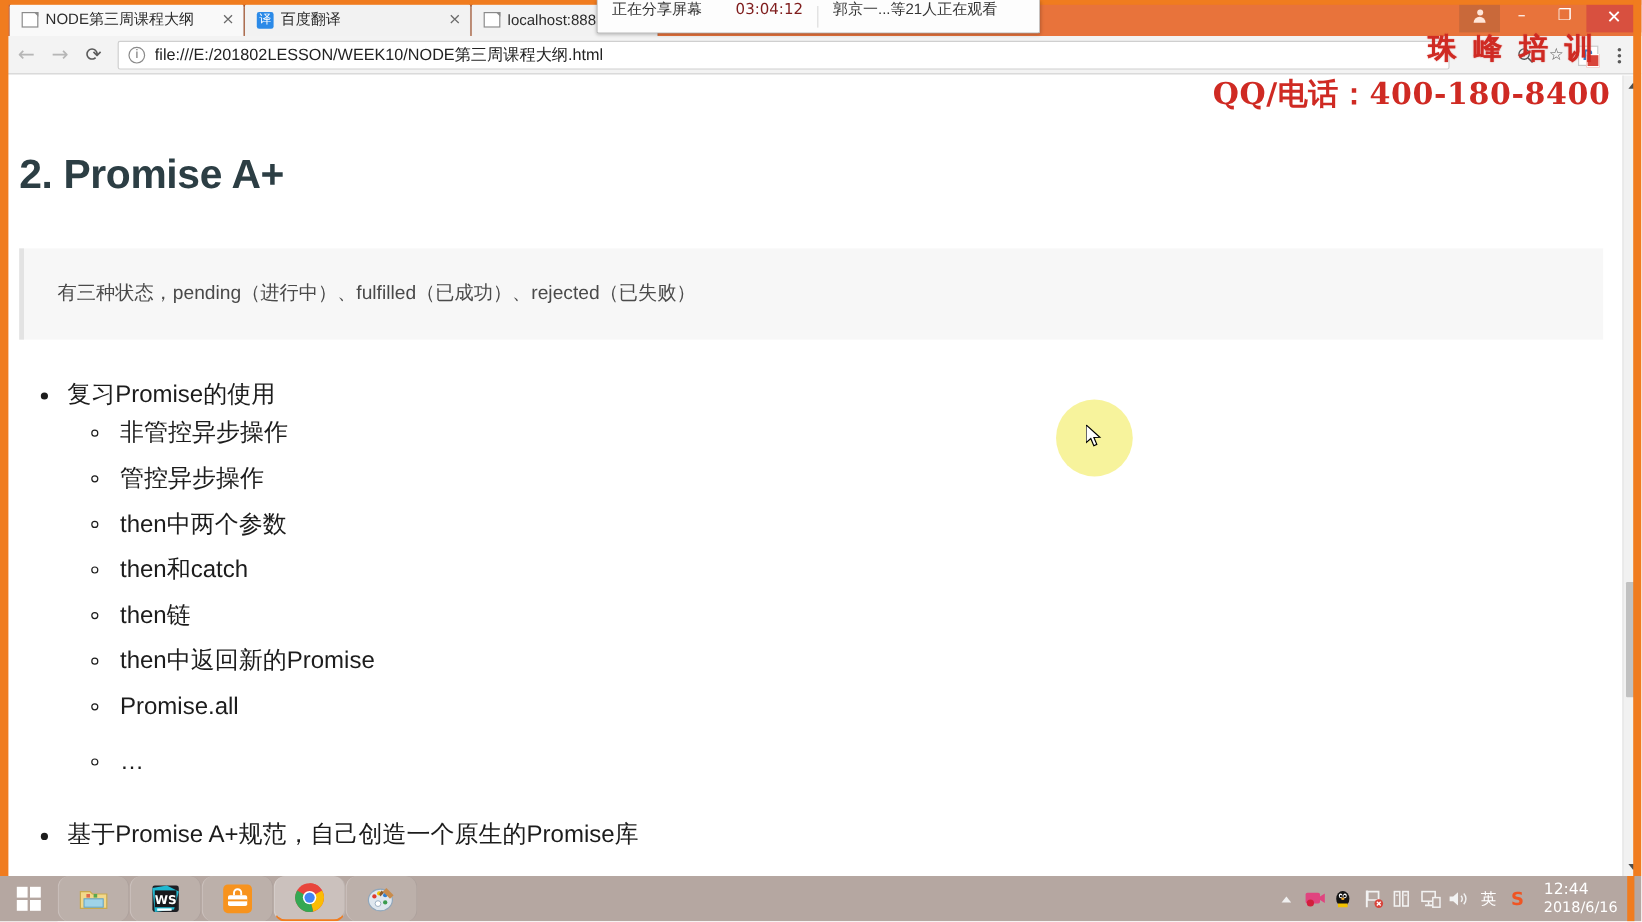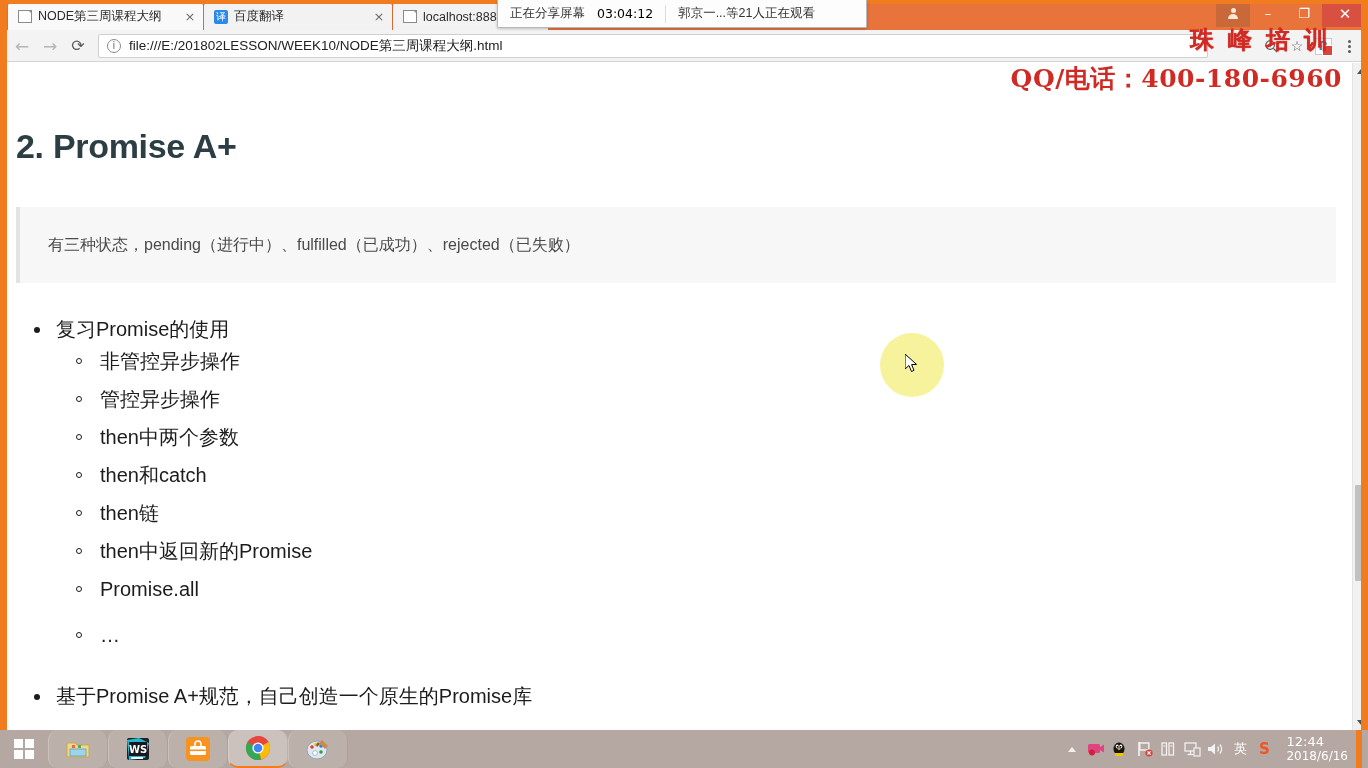--- a/index.html
+++ b/index.html
@@ -152,23 +152,23 @@
   .pg-thumb { position:absolute; left:2px; top:422px; width:12px; height:96px; background:#c1c1c1; border-radius:1px; }
 
   
   .share-bar {
     position:absolute; left:497px; top:0; width:370px; height:28px;
     background:#fdfdfd; border:1px solid #b9b9b9; border-top:none;
     box-shadow:0 1px 3px rgba(0,0,0,.22);
     display:flex; align-items:center; z-index:70;
     border-bottom-left-radius:2px; border-bottom-right-radius:2px;
   }
-  .share-seg { display:flex; align-items:center; height:100%; padding:0 12px; font-size:12.5px; color:#333; white-space:nowrap; }
+  .share-seg { display:flex; align-items:flex-start; height:100%; padding:0 12px; font-size:12.5px; color:#333; white-space:nowrap; }
   .share-div { width:1px; height:18px; background:#dcdcdc; }
-  .share-time { font-size:12.5px; color:#000000; margin-left:12px; font-family:"DejaVu Sans", sans-serif; }
+  .share-time { font-size:12.5px; color:#7f1d1d; margin-left:28px; font-family:"DejaVu Sans", sans-serif; }
 
   
   .wm { position:absolute; z-index:80; color:#cf2a23; pointer-events:none; }
   .wm-title {
     right:26px; top:24px;
     font-family:"DejaVu Serif", "Liberation Serif", serif;
     font-size:24px; font-weight:bold; letter-spacing:14px;
     text-shadow:0 0 1px #cf2a23;
   }
   .wm-sub {
@@ -335,21 +335,21 @@
   <div class="share-bar">
     <div class="share-seg">
       <span>正在分享屏幕</span>
       <span class="share-time">03:04:12</span>
     </div>
     <div class="share-div"></div>
     <div class="share-seg">郭京一...等21人正在观看</div>
   </div>
 
   <div class="wm wm-title">珠峰培训</div>
-  <div class="wm wm-sub">QQ/电话：400-180-6960</div>
+  <div class="wm wm-sub">QQ/电话：400-180-8400</div>
 
   <div class="cursor-wrap">
     <div class="cursor-halo"></div>
     <svg class="cursor-arrow" viewBox="0 0 14 20">
       <polygon points="0,0 0,15 4,11.5 6.5,17.5 9,16.3 6.6,10.6 11.5,10.4" fill="#ffffff" stroke="#000000" stroke-width="1"></polygon>
     </svg>
   </div>
 
   <div class="taskbar">
     <div class="tb-start">

